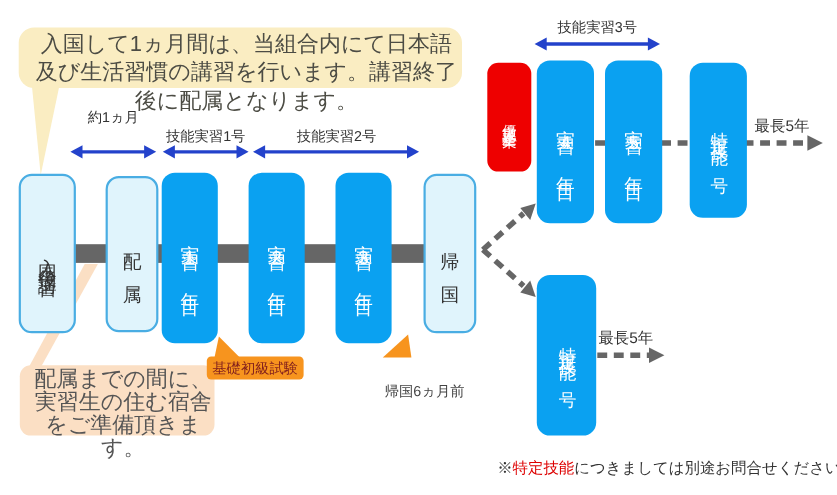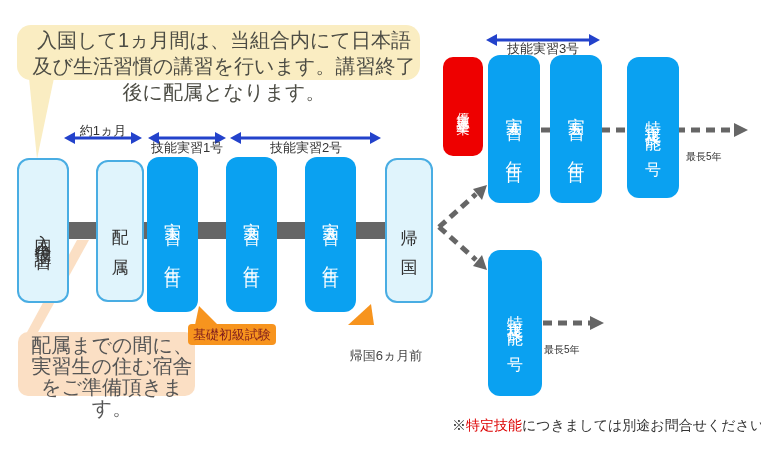--- a/index.html
+++ b/index.html
@@ -27,22 +27,22 @@
   .ls2{letter-spacing:2px;margin-top:2px;}
   .ls5{letter-spacing:5px;margin-top:5px;}
   .ls8{letter-spacing:8px;margin-top:8px;}
   .ls30{letter-spacing:30px;margin-top:30px;}
   .f16{font-size:16px;}
   .bubble{position:absolute;z-index:1;color:var(--bubbleText);font-size:20px;text-align:center;}
   .bubble-top{left:17px;top:25px;width:403px;height:55px;background:var(--yellow);
     border-radius:14px;line-height:26px;padding:2px 0 0 11px;}
   .bubble-bottom{left:18px;top:332px;width:177px;height:64px;background:var(--peach);
     border-radius:10px;line-height:21px;padding:3px 0 0 11px;color:#555;}
-  .phase-label{position:absolute;z-index:2;width:100px;text-align:center;font-size:13px;color:var(--textDark);margin-top:24px;}
-  .max-label{position:absolute;z-index:2;width:60px;font-size:10px;color:var(--textDark);margin-top:44px;}
+  .phase-label{position:absolute;z-index:2;width:100px;text-align:center;font-size:13px;color:var(--textDark);}
+  .max-label{position:absolute;z-index:2;width:60px;font-size:14px;color:var(--textDark);}
   .exam-badge{position:absolute;z-index:2;height:21px;background:var(--orange);color:#7f1d1d;
     font-size:13px;line-height:21px;text-align:center;border-radius:4px;}
   .exam-sub{position:absolute;z-index:2;width:100px;text-align:center;font-size:13px;color:#444;}
   .note{position:absolute;z-index:2;left:452px;top:417px;font-size:14px;color:var(--textDark);white-space:nowrap;}
   .note-red{color:var(--noteRed);}
 </style>
 </head>
 <body>
 
 <div class="canvas">

